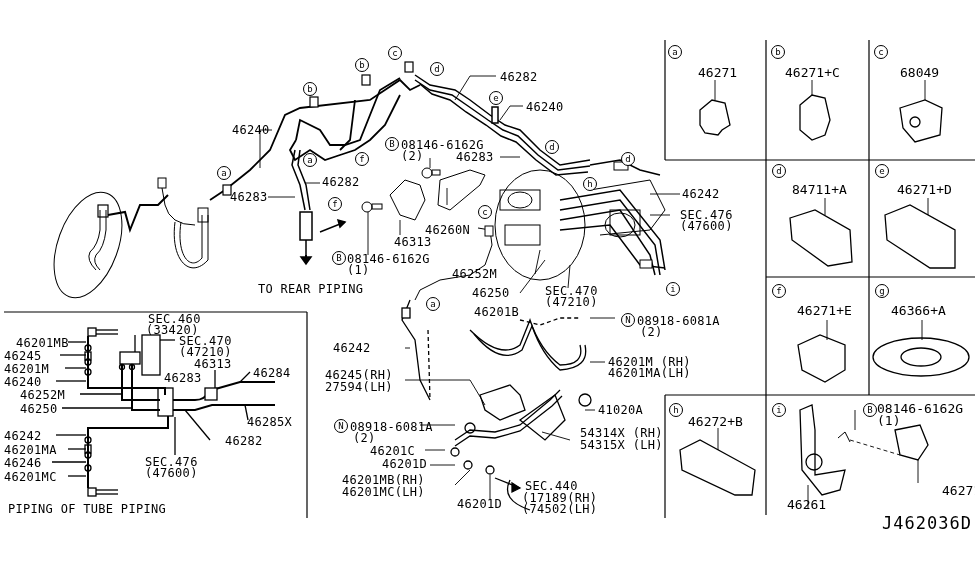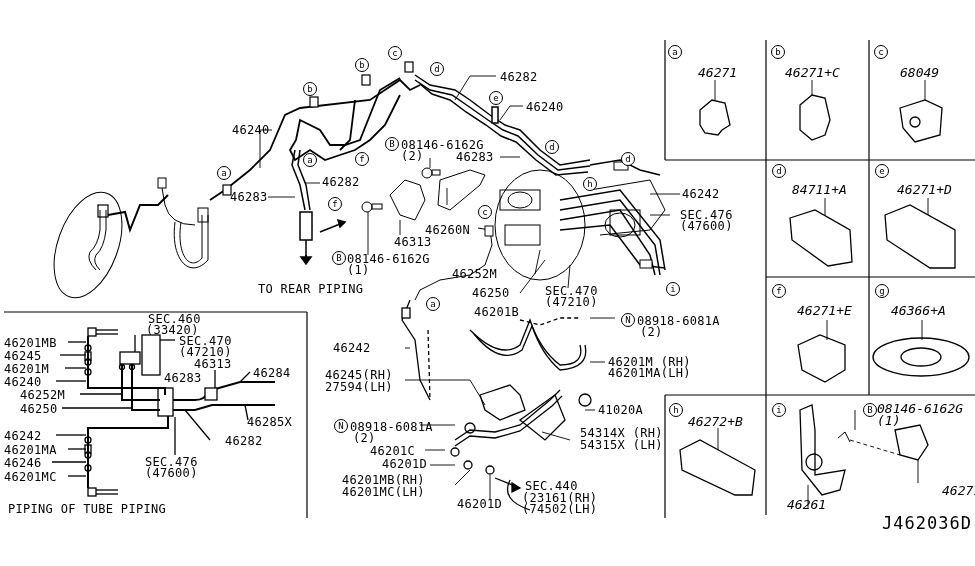--- a/index.html
+++ b/index.html
@@ -1,21 +1,21 @@
 <!DOCTYPE html>
 <html><head>
 <meta charset="utf-8">
 <style>
   html,body{margin:0;padding:0;background:#fff;}
   body{width:975px;height:566px;overflow:hidden;position:relative;font-family:"DejaVu Sans Mono","Liberation Mono",monospace;color:#000;}
   #stage{position:absolute;left:0;top:0;width:975px;height:566px;}
   svg{position:absolute;left:0;top:0;}
   .lbl{position:absolute;font-size:12px;line-height:12px;white-space:nowrap;letter-spacing:0.3px;}
   .circ{position:absolute;width:12px;height:12px;border:1px solid #000;border-radius:50%;font-size:9px;line-height:12px;text-align:center;background:#fff;}
-  .plbl{position:absolute;font-size:13px;white-space:nowrap;font-style:italic;}
+  .plbl{position:absolute;font-size:13px;white-space:nowrap;}
   .code{position:absolute;font-size:17px;letter-spacing:1px;}
 </style>
 </head>
 <body>
 
 <div id="stage">
 
 <svg width="975" height="566" viewBox="0 0 975 566" fill="none" stroke="#000" stroke-width="1.3">
 
   <g stroke-width="1.2">
@@ -271,41 +271,41 @@
 <span class="lbl" style="left:350px;top:421px">08918-6081A</span>
 <span class="lbl" style="left:353px;top:432px">(2)</span>
 <span class="lbl" style="left:580px;top:427px">54314X (RH)</span>
 <span class="lbl" style="left:580px;top:439px">54315X (LH)</span>
 <span class="lbl" style="left:370px;top:445px">46201C</span>
 <span class="lbl" style="left:382px;top:458px">46201D</span>
 <span class="lbl" style="left:342px;top:474px">46201MB(RH)</span>
 <span class="lbl" style="left:342px;top:486px">46201MC(LH)</span>
 <span class="lbl" style="left:457px;top:498px">46201D</span>
 <span class="lbl" style="left:525px;top:480px">SEC.440</span>
-<span class="lbl" style="left:522px;top:492px">(23161(RH)</span>
+<span class="lbl" style="left:522px;top:492px">(17189(RH)</span>
 <span class="lbl" style="left:522px;top:503px">(74502(LH)</span>
 
 <span class="circ" style="left:217px;top:166px">a</span>
 <span class="circ" style="left:303px;top:82px">b</span>
 <span class="circ" style="left:355px;top:58px">b</span>
 <span class="circ" style="left:388px;top:46px">c</span>
 <span class="circ" style="left:430px;top:62px">d</span>
 <span class="circ" style="left:489px;top:91px">e</span>
 <span class="circ" style="left:303px;top:153px">a</span>
 <span class="circ" style="left:355px;top:152px">f</span>
 <span class="circ" style="left:328px;top:197px">f</span>
 <span class="circ" style="left:545px;top:140px">d</span>
 <span class="circ" style="left:621px;top:152px">d</span>
 <span class="circ" style="left:583px;top:177px">h</span>
 <span class="circ" style="left:478px;top:205px">c</span>
 <span class="circ" style="left:666px;top:282px">i</span>
 <span class="circ" style="left:426px;top:297px">a</span>
 
 <div>
-  <span class="lbl" style="left:4px;top:337px">46201MB</span>
+  <span class="lbl" style="left:16px;top:337px">46201MB</span>
   <span class="lbl" style="left:4px;top:350px">46245</span>
   <span class="lbl" style="left:4px;top:363px">46201M</span>
   <span class="lbl" style="left:4px;top:376px">46240</span>
   <span class="lbl" style="left:20px;top:389px">46252M</span>
   <span class="lbl" style="left:20px;top:403px">46250</span>
   <span class="lbl" style="left:4px;top:430px">46242</span>
   <span class="lbl" style="left:4px;top:444px">46201MA</span>
   <span class="lbl" style="left:4px;top:457px">46246</span>
   <span class="lbl" style="left:4px;top:471px">46201MC</span>
   <span class="lbl" style="left:148px;top:313px">SEC.460</span>

